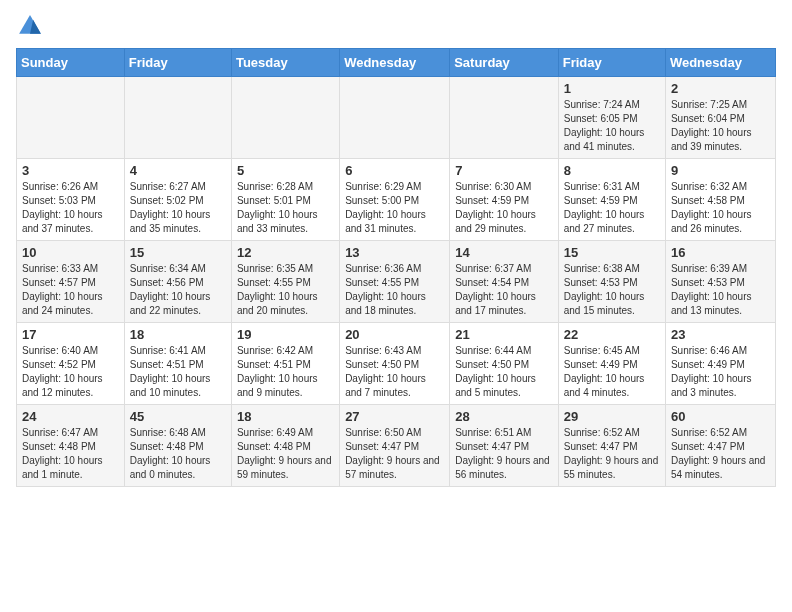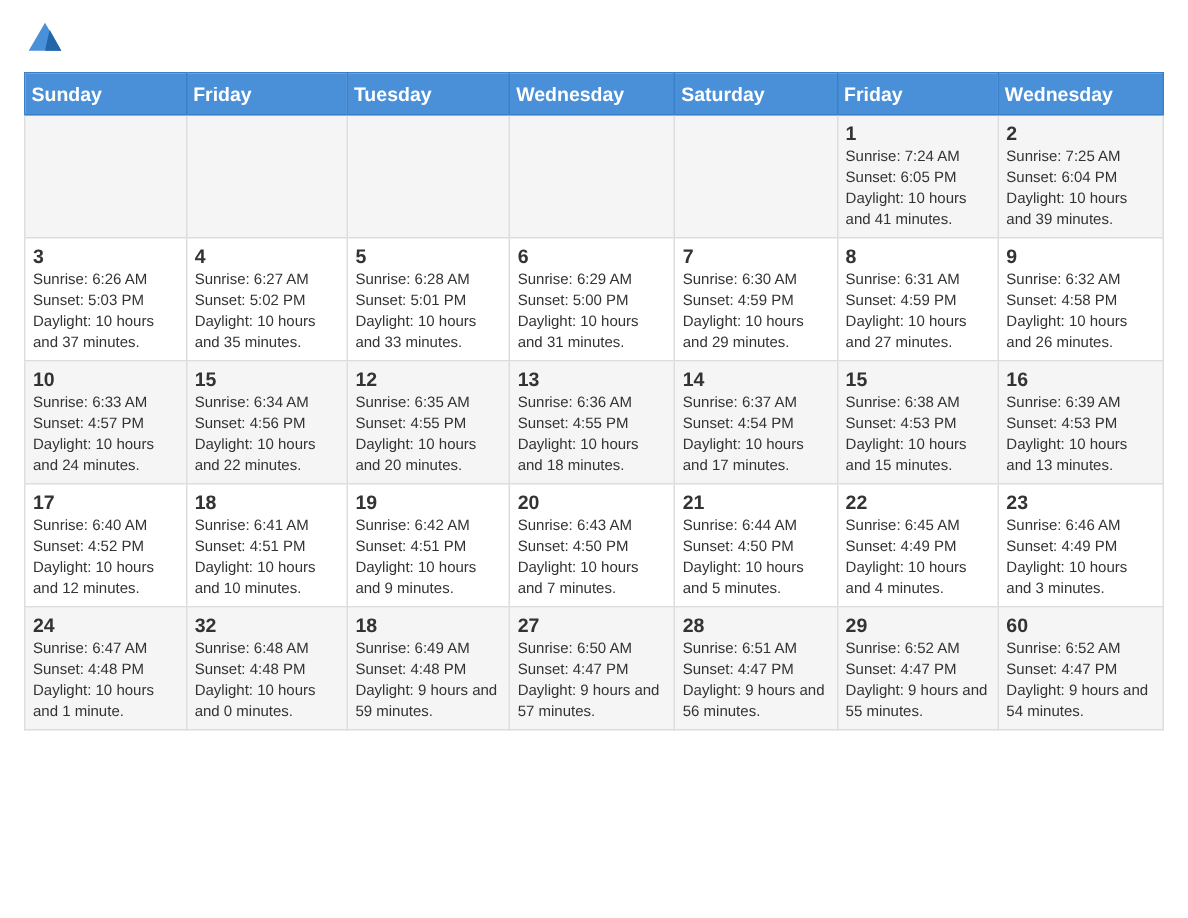--- a/index.html
+++ b/index.html
@@ -241,21 +241,21 @@
             <span class="day-number">23</span>
             <div class="day-info">Sunrise: 6:46 AM<br>Sunset: 4:49 PM<br>Daylight: 10 hours and 3 minutes.</div>
           </td>
         </tr>
         <tr>
           <td>
             <span class="day-number">24</span>
             <div class="day-info">Sunrise: 6:47 AM<br>Sunset: 4:48 PM<br>Daylight: 10 hours and 1 minute.</div>
           </td>
           <td>
-            <span class="day-number">32</span>
+            <span class="day-number">45</span>
             <div class="day-info">Sunrise: 6:48 AM<br>Sunset: 4:48 PM<br>Daylight: 10 hours and 0 minutes.</div>
           </td>
           <td>
             <span class="day-number">18</span>
             <div class="day-info">Sunrise: 6:49 AM<br>Sunset: 4:48 PM<br>Daylight: 9 hours and 59 minutes.</div>
           </td>
           <td>
             <span class="day-number">27</span>
             <div class="day-info">Sunrise: 6:50 AM<br>Sunset: 4:47 PM<br>Daylight: 9 hours and 57 minutes.</div>
           </td>

